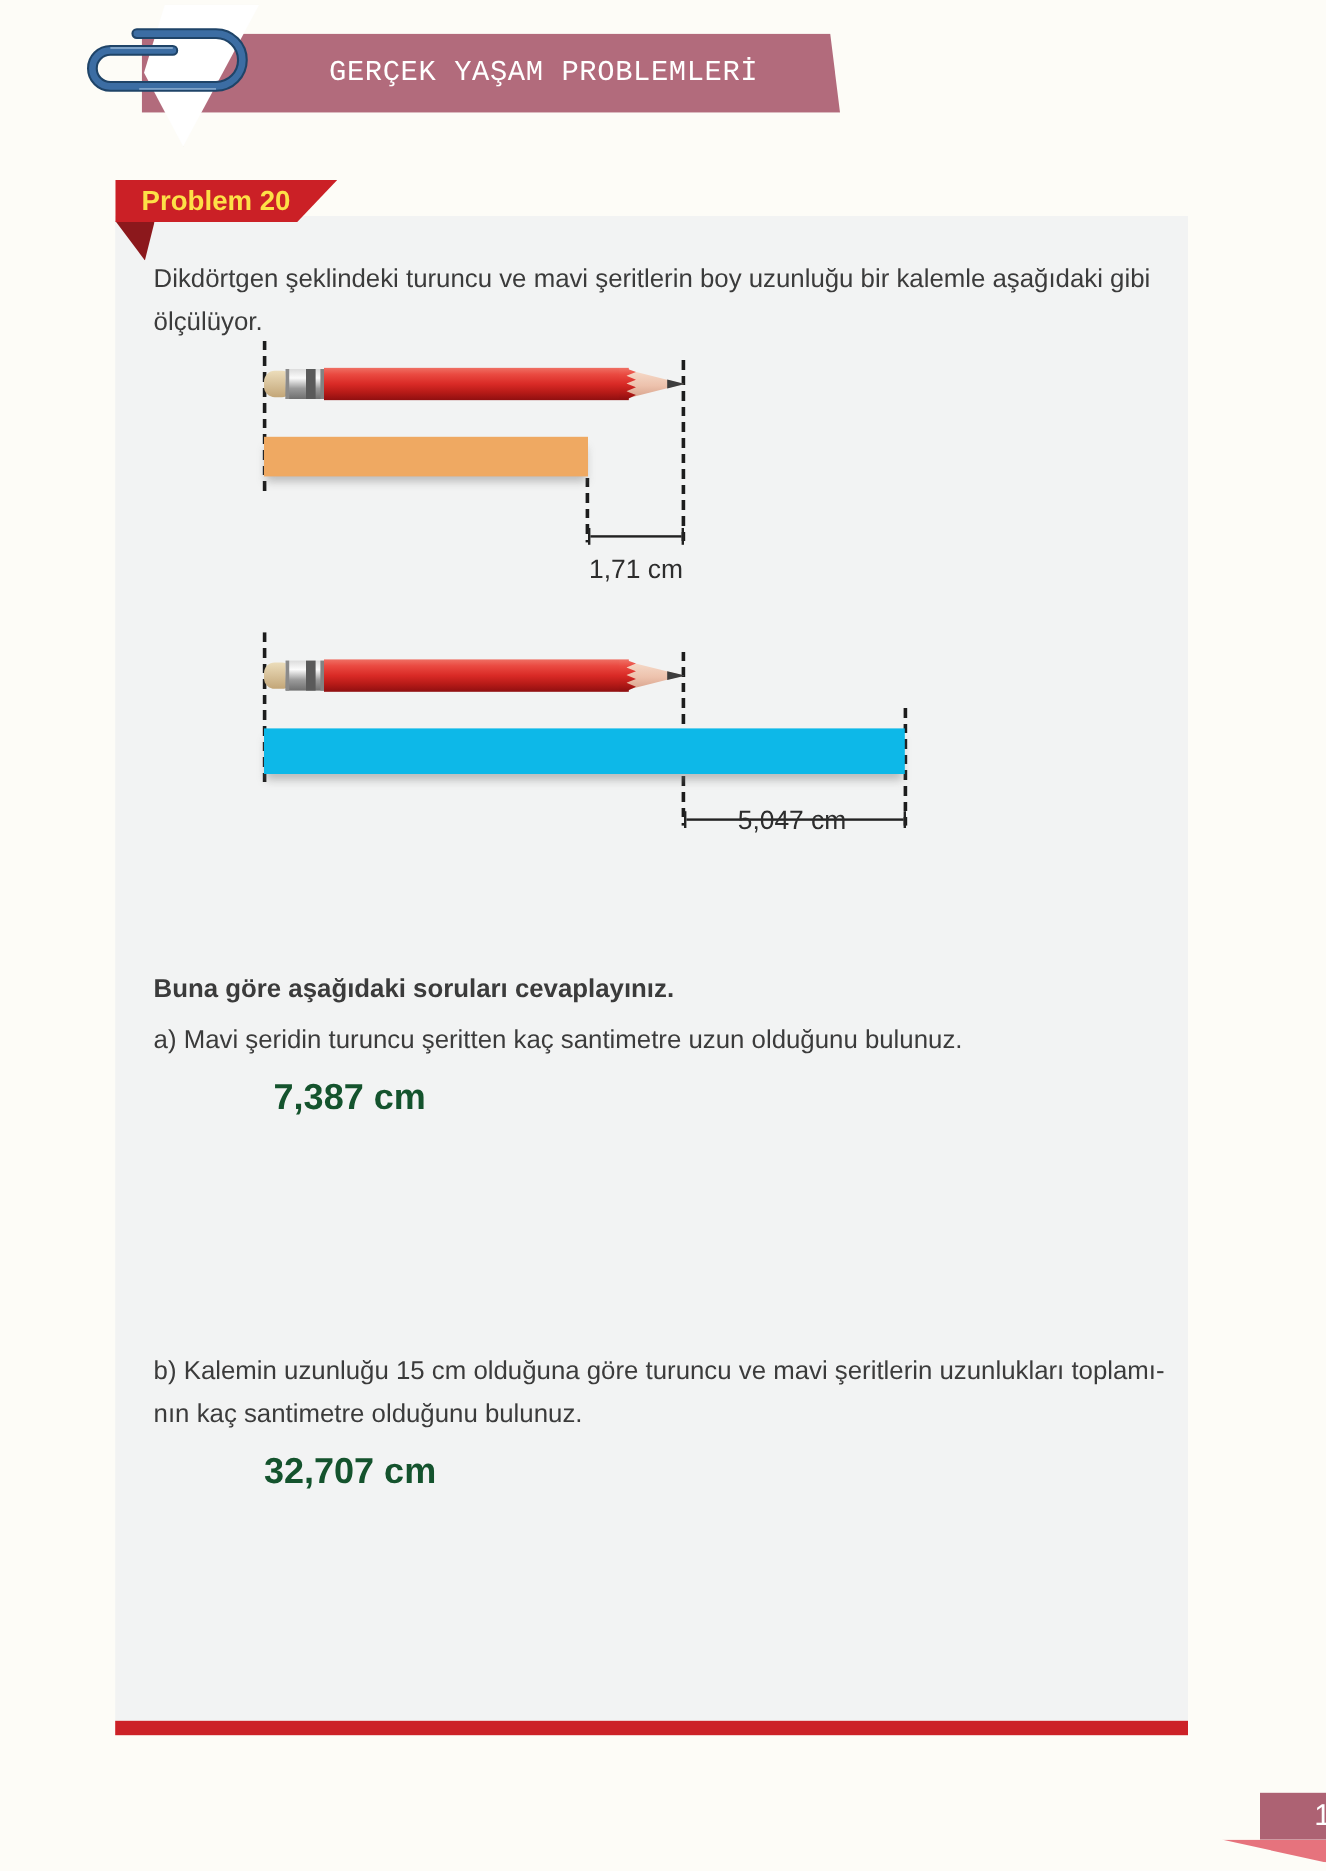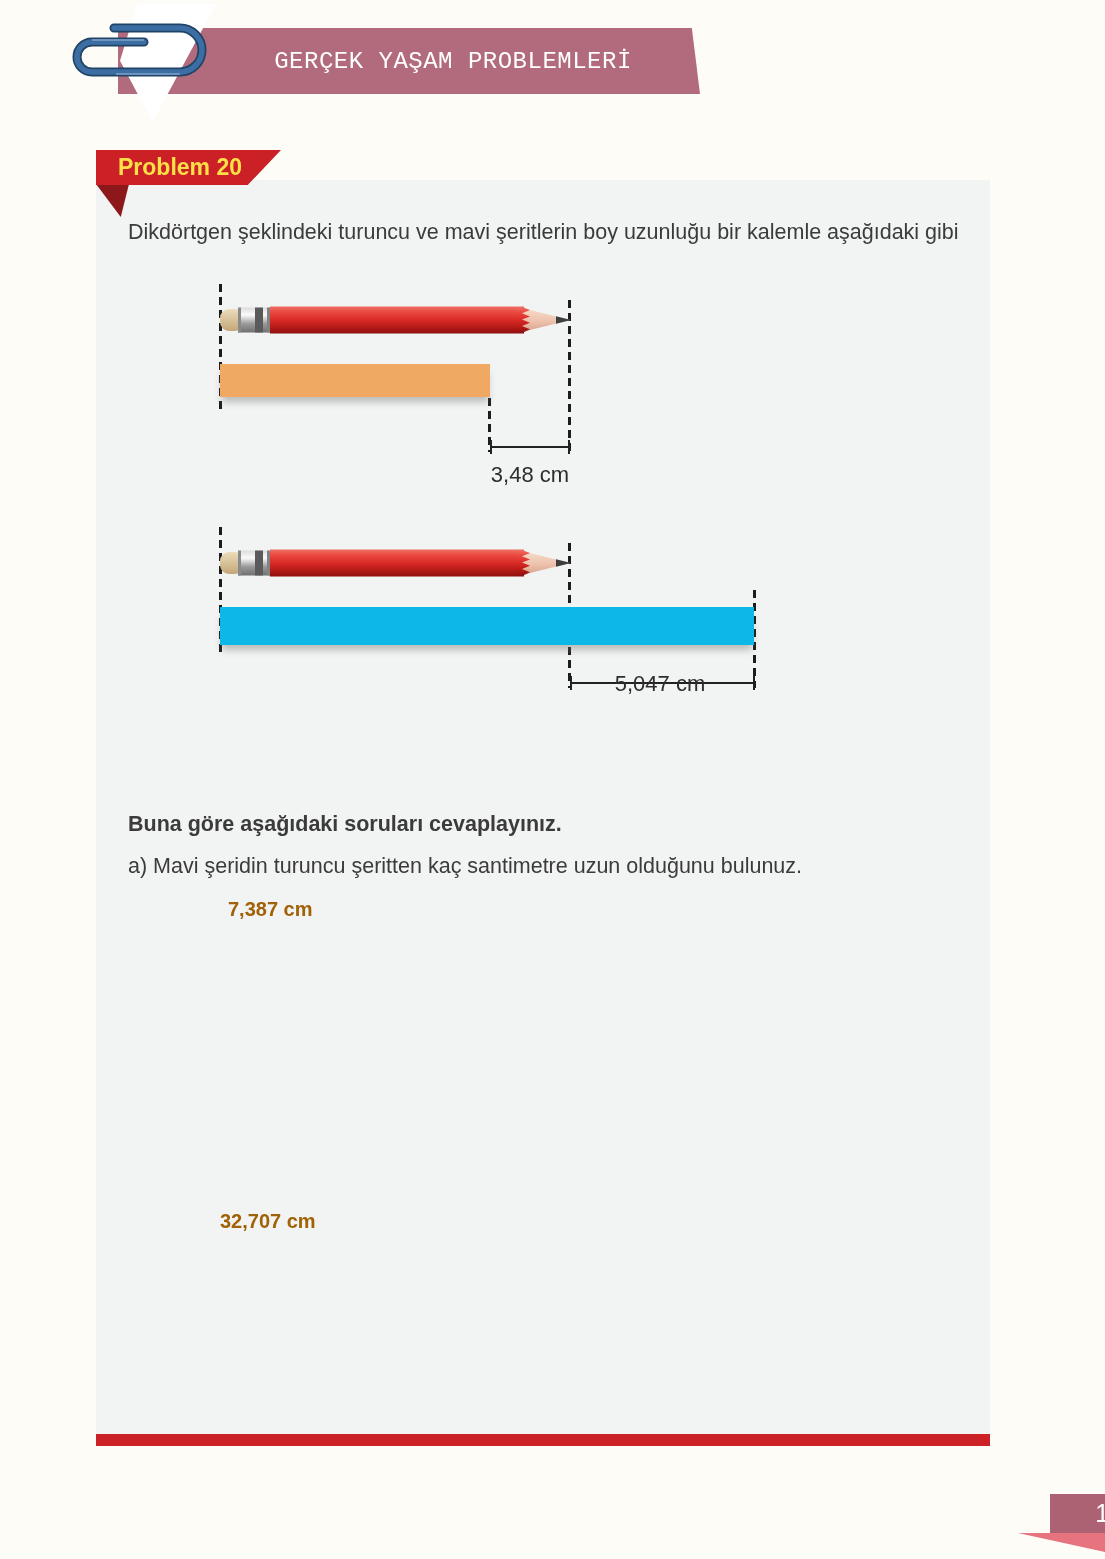--- a/index.html
+++ b/index.html
@@ -51,21 +51,21 @@
     clip-path:polygon(0 0, 100% 0, 75% 100%);
   }
 
   
   .body-text { position:absolute; font-size:21.5px; line-height:36px; color:#3b3b3b; }
   .intro      { left:128px; top:214px; width:880px; }
   .prompt     { left:128px; top:806px; font-weight:bold; }
   .q-a        { left:128px; top:848px; }
   .q-b        { left:128px; top:1124px; width:880px; }
   .answer {
-    position:absolute; font-size:20px; font-weight:bold; color:#a16207;
+    position:absolute; font-size:30px; font-weight:bold; color:#14532d;
   }
   .answer-a { left:228px; top:898px; }
   .answer-b { left:220px; top:1210px; }
 
   
   .vdash {
     position:absolute; width:2.5px;
     background:repeating-linear-gradient(to bottom,#1c1c1c 0 8px,transparent 8px 13px);
   }
   .strip { position:absolute; box-shadow:0 7px 7px -2px rgba(120,120,120,.45); }
@@ -151,20 +151,21 @@
   </svg>
 
   <div class="panel"></div>
   <div class="ribbon-fold"></div>
   <div class="ribbon">
     <span class="ribbon-label">Problem 20</span>
   </div>
 
   <div class="body-text intro">
     <div>Dikdörtgen şeklindeki turuncu ve mavi şeritlerin boy uzunluğu bir kalemle aşağıdaki gibi</div>
+    <div>ölçülüyor.</div>
   </div>
 
   <div class="vdash d1-left"></div>
   <div class="vdash d1-mid"></div>
   <div class="vdash d1-right"></div>
 
   <svg class="pencil pencil-1" viewBox="0 0 350 28">
     <rect x="0" y="3" width="24" height="22" rx="9" fill="url(#grad-eraser)"></rect>
     <rect x="18" y="1.5" width="32" height="25" fill="url(#grad-ferrule)"></rect>
     <rect x="18" y="1.5" width="3" height="25" fill="#8a8a8a"></rect>
@@ -172,21 +173,21 @@
     <rect x="47" y="1.5" width="3" height="25" fill="#828282"></rect>
     <rect x="50" y="0.5" width="254" height="27" fill="url(#grad-body)"></rect>
     <polygon points="302,2 350,14 302,26" fill="url(#grad-wood)"></polygon>
     <path d="M302,1 L310,4 L302,7.2 L310,10.4 L302,13.6 L310,16.8 L302,20 L310,23.2 L302,27 L296,27 L296,1 Z" fill="url(#grad-body)"></path>
     <polygon points="336,10.3 351,14 336,17.7" fill="#3d3d3d"></polygon>
   </svg>
 
   <div class="strip strip-orange"></div>
 
   <div class="measure measure-1"></div>
-  <div class="measure-label mlabel-1">3,48 cm</div>
+  <div class="measure-label mlabel-1">1,71 cm</div>
 
   <div class="vdash d2-left"></div>
   <div class="vdash d2-mid"></div>
   <div class="vdash d2-right"></div>
 
   <svg class="pencil pencil-2" viewBox="0 0 350 28">
     <rect x="0" y="3" width="24" height="22" rx="9" fill="url(#grad-eraser)"></rect>
     <rect x="18" y="1.5" width="32" height="25" fill="url(#grad-ferrule)"></rect>
     <rect x="18" y="1.5" width="3" height="25" fill="#8a8a8a"></rect>
     <rect x="35" y="1.5" width="8" height="25" fill="#5a5a5a"></rect>
@@ -198,20 +199,24 @@
   </svg>
 
   <div class="strip strip-blue"></div>
 
   <div class="measure measure-2"></div>
   <div class="measure-label mlabel-2">5,047 cm</div>
 
   <div class="body-text prompt">Buna göre aşağıdaki soruları cevaplayınız.</div>
   <div class="body-text q-a">a) Mavi şeridin turuncu şeritten kaç santimetre uzun olduğunu bulunuz.</div>
   <div class="answer answer-a">7,387 cm</div>
+  <div class="body-text q-b">
+    <div>b) Kalemin uzunluğu 15 cm olduğuna göre turuncu ve mavi şeritlerin uzunlukları toplamı-</div>
+    <div>nın kaç santimetre olduğunu bulunuz.</div>
+  </div>
   <div class="answer answer-b">32,707 cm</div>
 
   <div class="bottom-bar"></div>
   <div class="page-badge">
     <span>173</span>
   </div>
   <div class="page-badge-fold"></div>
 
 </div>
 

